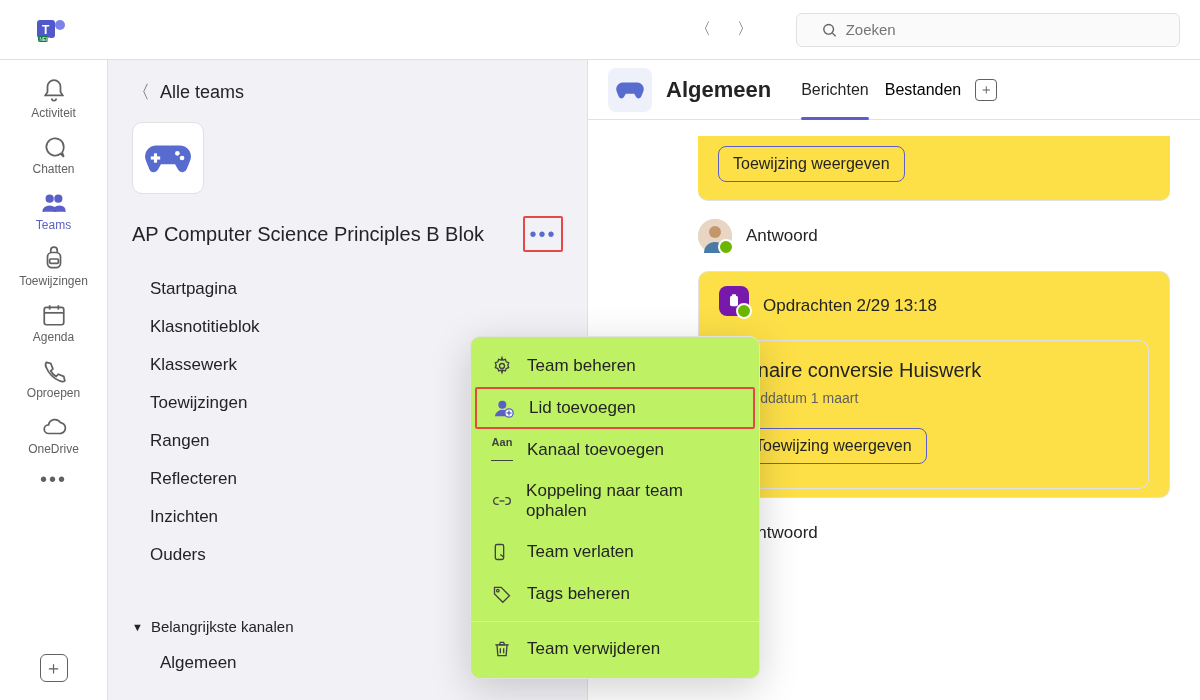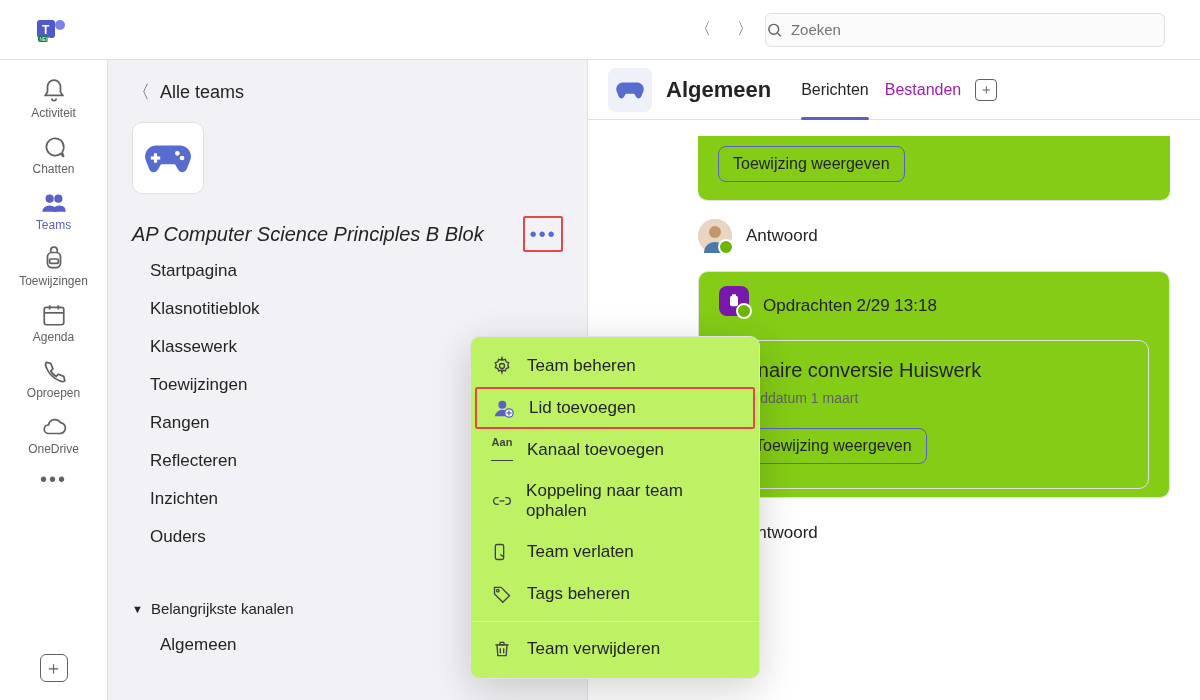--- a/index.html
+++ b/index.html
@@ -2,39 +2,39 @@
 <html><head>
 <meta charset="utf-8">
 <style>
   * { box-sizing: border-box; margin: 0; padding: 0; font-family: "Segoe UI", -apple-system, sans-serif; }
   body { width:1200px; height:700px; overflow:hidden; background:#fff; color:#242424; position:relative;}
   .topbar { height:60px; border-bottom:1px solid #e1e1e1; display:flex; align-items:center; padding:0 20px;}
   .logo { width:32px; height:32px; margin-left:15px;}
   .logo svg{width:32px;height:32px;}
   .nav-arrows { margin-left:620px; display:flex; gap:10px; color:#616161;}
   .nav-arrow { width:32px; height:32px; display:flex; align-items:center; justify-content:center; cursor:pointer; border-radius:4px;}
-  .searchbox { margin-left:4px; flex:1; max-width:400px; height:34px; border:1px solid #e1e1e1; border-radius:6px; display:flex; align-items:center; padding:0 0; gap:8px; color:#616161; background:#fafafa;}
+  .searchbox { margin-left:35px; flex:1; max-width:400px; height:34px; border:1px solid #e1e1e1; border-radius:6px; display:flex; align-items:center; padding:0 24px; gap:8px; color:#616161; background:#fafafa;}
   .searchbox input { border:none; outline:none; background:transparent; font-size:15px; width:100%;}
   .layout { display:flex; height:640px;}
   .apprail { width:108px; border-right:1px solid #e1e1e1; display:flex; flex-direction:column; align-items:center; padding-top:10px; gap:0;}
   .rail-item { width:88px; padding:8px 0 6px; display:flex; flex-direction:column; align-items:center; gap:2px; cursor:pointer; color:#616161; font-size:12px;}
   .rail-item.active { color:#5b5fc7;}
   .rail-item .ic { width:26px; height:26px; display:flex; align-items:center; justify-content:center;}
   .rail-item svg{width:26px;height:26px;stroke:#616161;fill:none;stroke-width:1.6;}
   .rail-item.active svg{stroke:#5b5fc7;fill:#5b5fc7;}
   .rail-dots{margin-top:6px;font-size:20px;letter-spacing:2px;color:#616161;cursor:pointer;}
   .rail-bottom{margin-top:auto;margin-bottom:18px;}
   .rail-add{width:28px;height:28px;border:1.5px solid #616161;border-radius:6px;display:flex;align-items:center;justify-content:center;font-size:18px;color:#616161;cursor:pointer;}
 
   .leftpanel { width:480px; background:#f2f2f6; border-right:1px solid #e1e1e1; padding:20px 24px 0 24px; position:relative;}
   .all-teams{display:flex;align-items:center;gap:10px;font-size:18px;color:#242424;cursor:pointer;margin-bottom:18px;}
   .all-teams .chev{font-size:18px;color:#616161;}
   .team-avatar{width:72px;height:72px;border-radius:10px;background:#fff;display:flex;align-items:center;justify-content:center;margin-bottom:22px;border:1px solid #e1e1e1;}
   .team-avatar svg{width:50px;height:40px;fill:#586ccf;}
-  .team-name-row{display:flex;align-items:center;justify-content:space-between;font-style:italic;}
+  .team-name-row{display:flex;align-items:center;justify-content:space-between;margin-bottom:18px;}
   .team-name{font-size:20px;font-weight:400;}
   .more-btn{width:40px;height:36px;display:flex;align-items:center;justify-content:center;border:2px solid #e64848;border-radius:2px;color:#586ccf;font-size:20px;letter-spacing:2px;cursor:pointer;background:#f2f2f6;}
   .nav-list{display:flex;flex-direction:column;gap:0;margin-left:12px;}
   .nav-list div{padding:9px 6px;font-size:17px;color:#242424;cursor:pointer;}
   .channels-head{margin-top:44px;display:flex;align-items:center;gap:8px;font-size:15px;color:#242424;}
   .channels-head .tri{font-size:11px;transform:rotate(0);}
   .channel-item{margin-top:10px;padding:8px 6px 8px 28px;font-size:17px;cursor:pointer;}
 
   
   .ctx-menu{position:absolute;top:276px;left:362px;width:290px;background:#bef264;border:1px solid #e1e1e1;border-radius:10px;box-shadow:0 10px 40px rgba(0,0,0,0.18);padding:8px 0;z-index:50;}
@@ -45,27 +45,27 @@
   .ctx-item.highlight svg{fill:#5b5fc7;stroke:#5b5fc7;}
   .ctx-sep{height:1px;background:#e1e1e1;margin:6px 0;}
 
   
   .main{flex:1;display:flex;flex-direction:column;}
   .channel-header{height:60px;display:flex;align-items:center;padding:0 20px;gap:14px;border-bottom:1px solid #e1e1e1;}
   .ch-avatar{width:44px;height:44px;border-radius:8px;background:#eef0fa;display:flex;align-items:center;justify-content:center;}
   .ch-avatar svg{width:30px;height:20px;fill:#586ccf;}
   .ch-title{font-size:22px;font-weight:600;}
   .ch-tabs{display:flex;align-items:center;gap:4px;margin-left:10px;}
-  .ch-tab{padding:8px 6px;font-size:16px;color:#a21caf;cursor:pointer;position:relative;}
+  .ch-tab{padding:8px 6px;font-size:16px;color:#000000;cursor:pointer;position:relative;}
   .ch-tab.active{color:#242424;}
   .ch-tab.active::after{content:"";position:absolute;left:6px;right:6px;bottom:-13px;height:3px;background:#5b5fc7;border-radius:2px;}
   .add-tab{width:22px;height:22px;border:1.4px solid #616161;border-radius:4px;display:flex;align-items:center;justify-content:center;font-size:14px;color:#616161;margin-left:4px;cursor:pointer;}
 
   .feed{flex:1;overflow:hidden;padding:16px 0 0 0;}
-  .card{border:1px solid #e1e1e1;border-radius:10px;margin:0 30px 18px 110px;background:#84cc16;}
+  .card{border:1px solid #e1e1e1;border-radius:10px;margin:0 30px 18px 110px;background:#fde047;}
   .chip{display:inline-flex;align-items:center;padding:8px 14px;border:1.5px solid #5b5fc7;border-radius:8px;font-size:16px;color:#242424;cursor:pointer;margin:10px 20px 18px;}
   .reply-row{display:flex;align-items:center;gap:14px;margin:0 0 18px 110px;}
   .avatar{width:34px;height:34px;border-radius:50%;background:#ddd;position:relative;overflow:visible;}
   .avatar::after{content:"";position:absolute;right:-2px;bottom:-2px;width:12px;height:12px;border-radius:50%;background:#6bb700;border:2px solid #fff;}
   .avatar svg{width:34px;height:34px;}
   .reply-text{font-size:17px;color:#242424;cursor:pointer;}
   .opdr-head{display:flex;align-items:flex-end;gap:14px;padding:14px 20px;font-size:17px;}
   .opdr-icon{width:30px;height:30px;border-radius:8px;background:#7719aa;position:relative;display:flex;align-items:center;justify-content:center;}
   .opdr-icon::after{content:"";position:absolute;right:-3px;bottom:-3px;width:12px;height:12px;border-radius:50%;background:#6bb700;border:2px solid #fff;}
   .opdr-icon svg{width:16px;height:16px;fill:#fff;}

